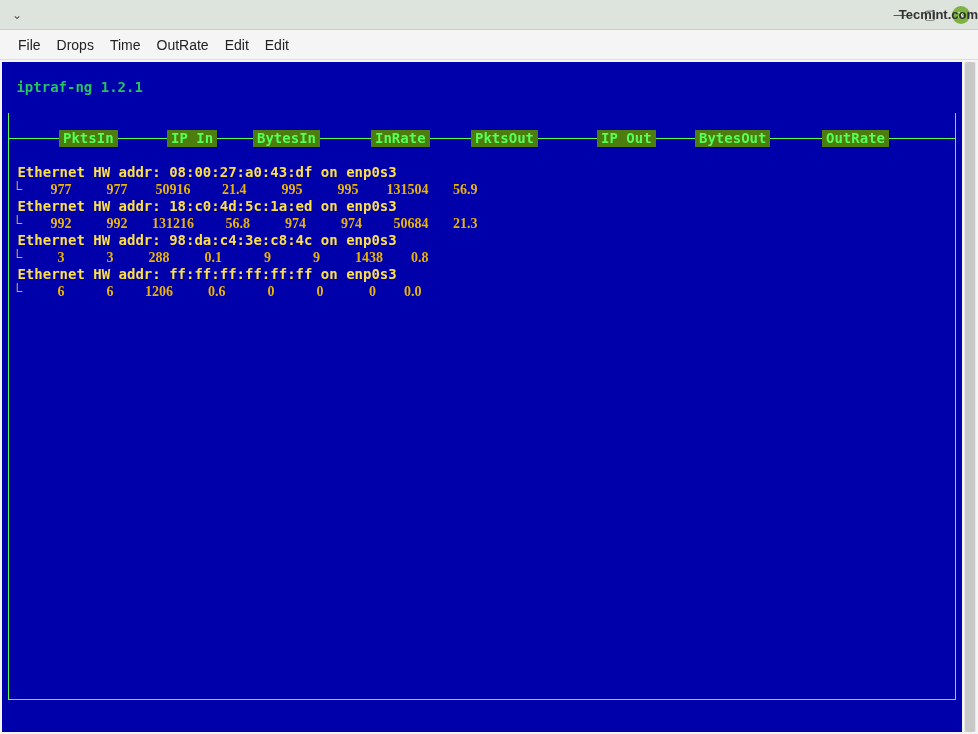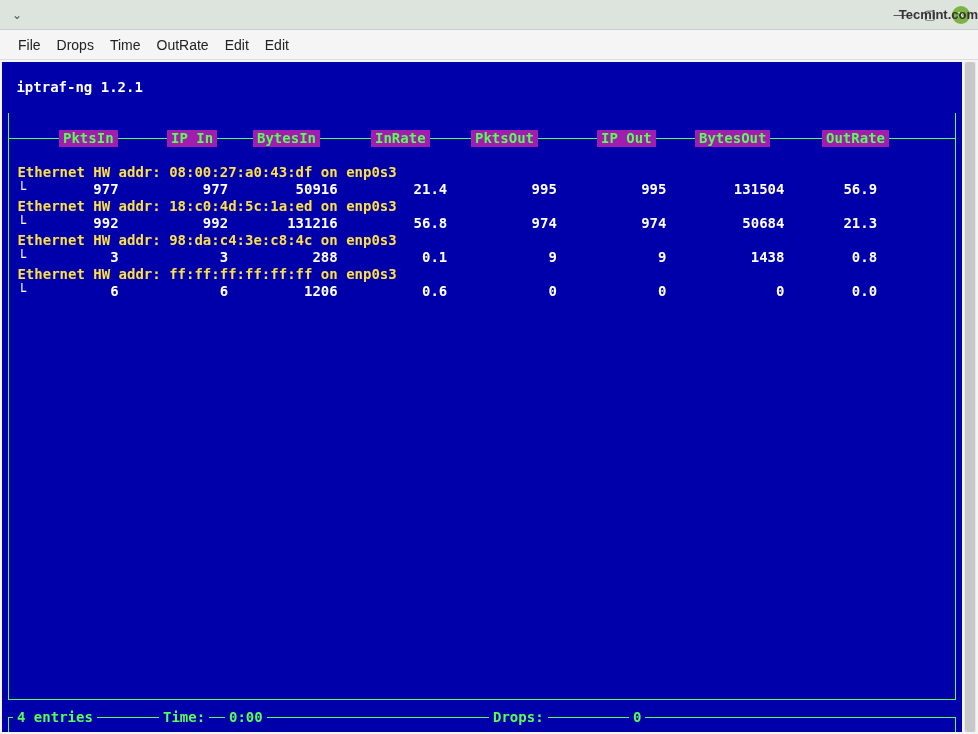--- a/index.html
+++ b/index.html
@@ -15,30 +15,30 @@
 .menubar { height:30px; background:#f5f5f5; display:flex; align-items:center; padding:0 10px; border-bottom:1px solid #ddd; }
 .menuitem { font-size:14px; color:#222; padding:3px 8px; cursor:pointer; }
 
 .term-wrap { position:relative; height:674px; background:#f5f5f5; padding:2px; }
 .scrollbar { position:absolute; right:2px; top:2px; bottom:2px; width:12px; background:#e8e8e8; cursor:pointer; }
 .scrollbar .thumb { position:absolute; left:1px; right:1px; top:0; bottom:0; background:#c8c8c8; border-radius:2px; }
 
 .term { width:calc(100% - 14px); height:100%; background:#0000aa; font-family:'DejaVu Sans Mono','Courier New',monospace; font-size:14px; line-height:17px; white-space:pre; color:#55ffff; overflow:hidden; padding:0; font-weight:bold; }
 
 .term .line { padding:0 6px; }
-.topline { color:#ffffff; }
+.topline { color:#22c55e; }
 .frame { border:1px solid #55ff55; border-top:none; margin:0 6px; height:587px; position:relative; }
 .hdr { position:relative; height:17px; }
 .hdr::before { content:""; position:absolute; left:0; right:0; top:8px; border-top:1px solid #55ff55; }
-.hdr span { position:relative; background:#a21caf; padding:0 4px; color:#55ff55; }
+.hdr span { position:relative; background:#4d7c0f; padding:0 4px; color:#55ff55; }
 .botframe { border:1px solid #55ff55; border-bottom:none; margin:0 6px; height:17px; position:relative; }
 .botframe::after { content:""; position:absolute; left:0; right:0; bottom:0; }
 .botspan { position:absolute; top:-9px; background:#0000aa; padding:0 4px; color:#55ff55; }
 .row1 { color:#fde047; }
-.row2 { color:#ffffff; }
+.row2 { color:#eab308;font-family:Liberation Serif, serif; }
 </style>
 </head>
 <body>
 
 <div class="titlebar">
   <span class="chev">⌄</span>
   <div class="wtitle">Tecmint.com</div>
   <div class="wctrls">
     <span class="wbtn">—</span>
     <span class="wbtn">▢</span>
@@ -55,25 +55,18 @@
   <span class="menuitem">Edit</span>
 </div>
 
 <div class="term-wrap">
   <div class="term">
 <div class="line topline"> iptraf-ng 1.2.1</div>
 <div class="frame">
 <div class="hdr"><span style="position:absolute;left:50px">PktsIn</span><span style="position:absolute;left:158px">IP In</span><span style="position:absolute;left:244px">BytesIn</span><span style="position:absolute;left:362px">InRate</span><span style="position:absolute;left:462px">PktsOut</span><span style="position:absolute;left:588px">IP Out</span><span style="position:absolute;left:686px">BytesOut</span><span style="position:absolute;left:813px">OutRate</span></div>
 <div id="rows-target"><div class="row1"> Ethernet HW addr: 08:00:27:a0:43:df on enp0s3</div><div class="row2"> └        977          977        50916         21.4          995          995        131504       56.9</div><div class="row1"> Ethernet HW addr: 18:c0:4d:5c:1a:ed on enp0s3</div><div class="row2"> └        992          992       131216         56.8          974          974         50684       21.3</div><div class="row1"> Ethernet HW addr: 98:da:c4:3e:c8:4c on enp0s3</div><div class="row2"> └          3            3          288          0.1            9            9          1438        0.8</div><div class="row1"> Ethernet HW addr: ff:ff:ff:ff:ff:ff on enp0s3</div><div class="row2"> └          6            6         1206          0.6            0            0             0        0.0</div></div>
 </div>
-<div class="botframe">
-  <span class="botspan" style="left:4px">4 entries</span>
-  <span class="botspan" style="left:150px">Time:</span>
-  <span class="botspan" style="left:216px">0:00</span>
-  <span class="botspan" style="left:480px">Drops:</span>
-  <span class="botspan" style="left:620px">0</span>
-</div>
 
   </div>
   <div class="scrollbar">
       <div class="thumb"></div>
     </div>
 </div>
 
 </body></html>

